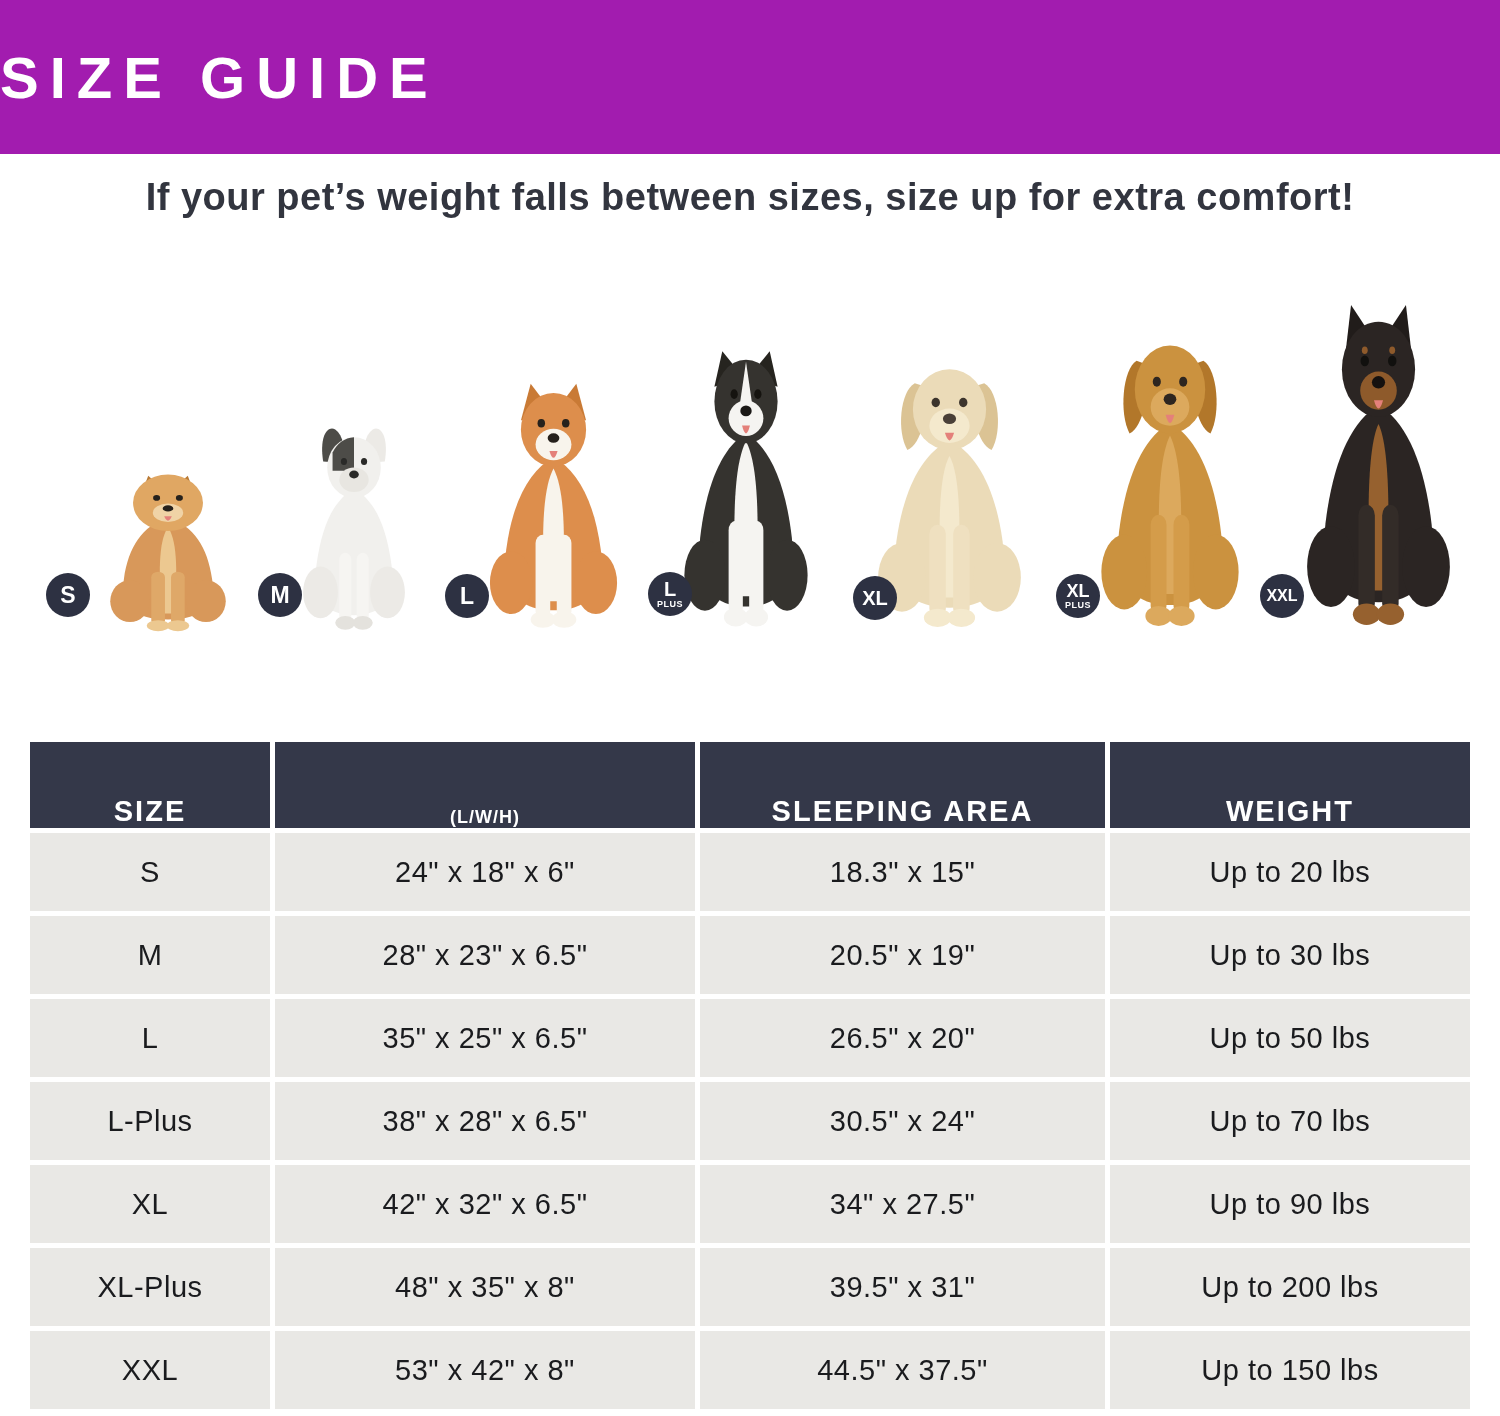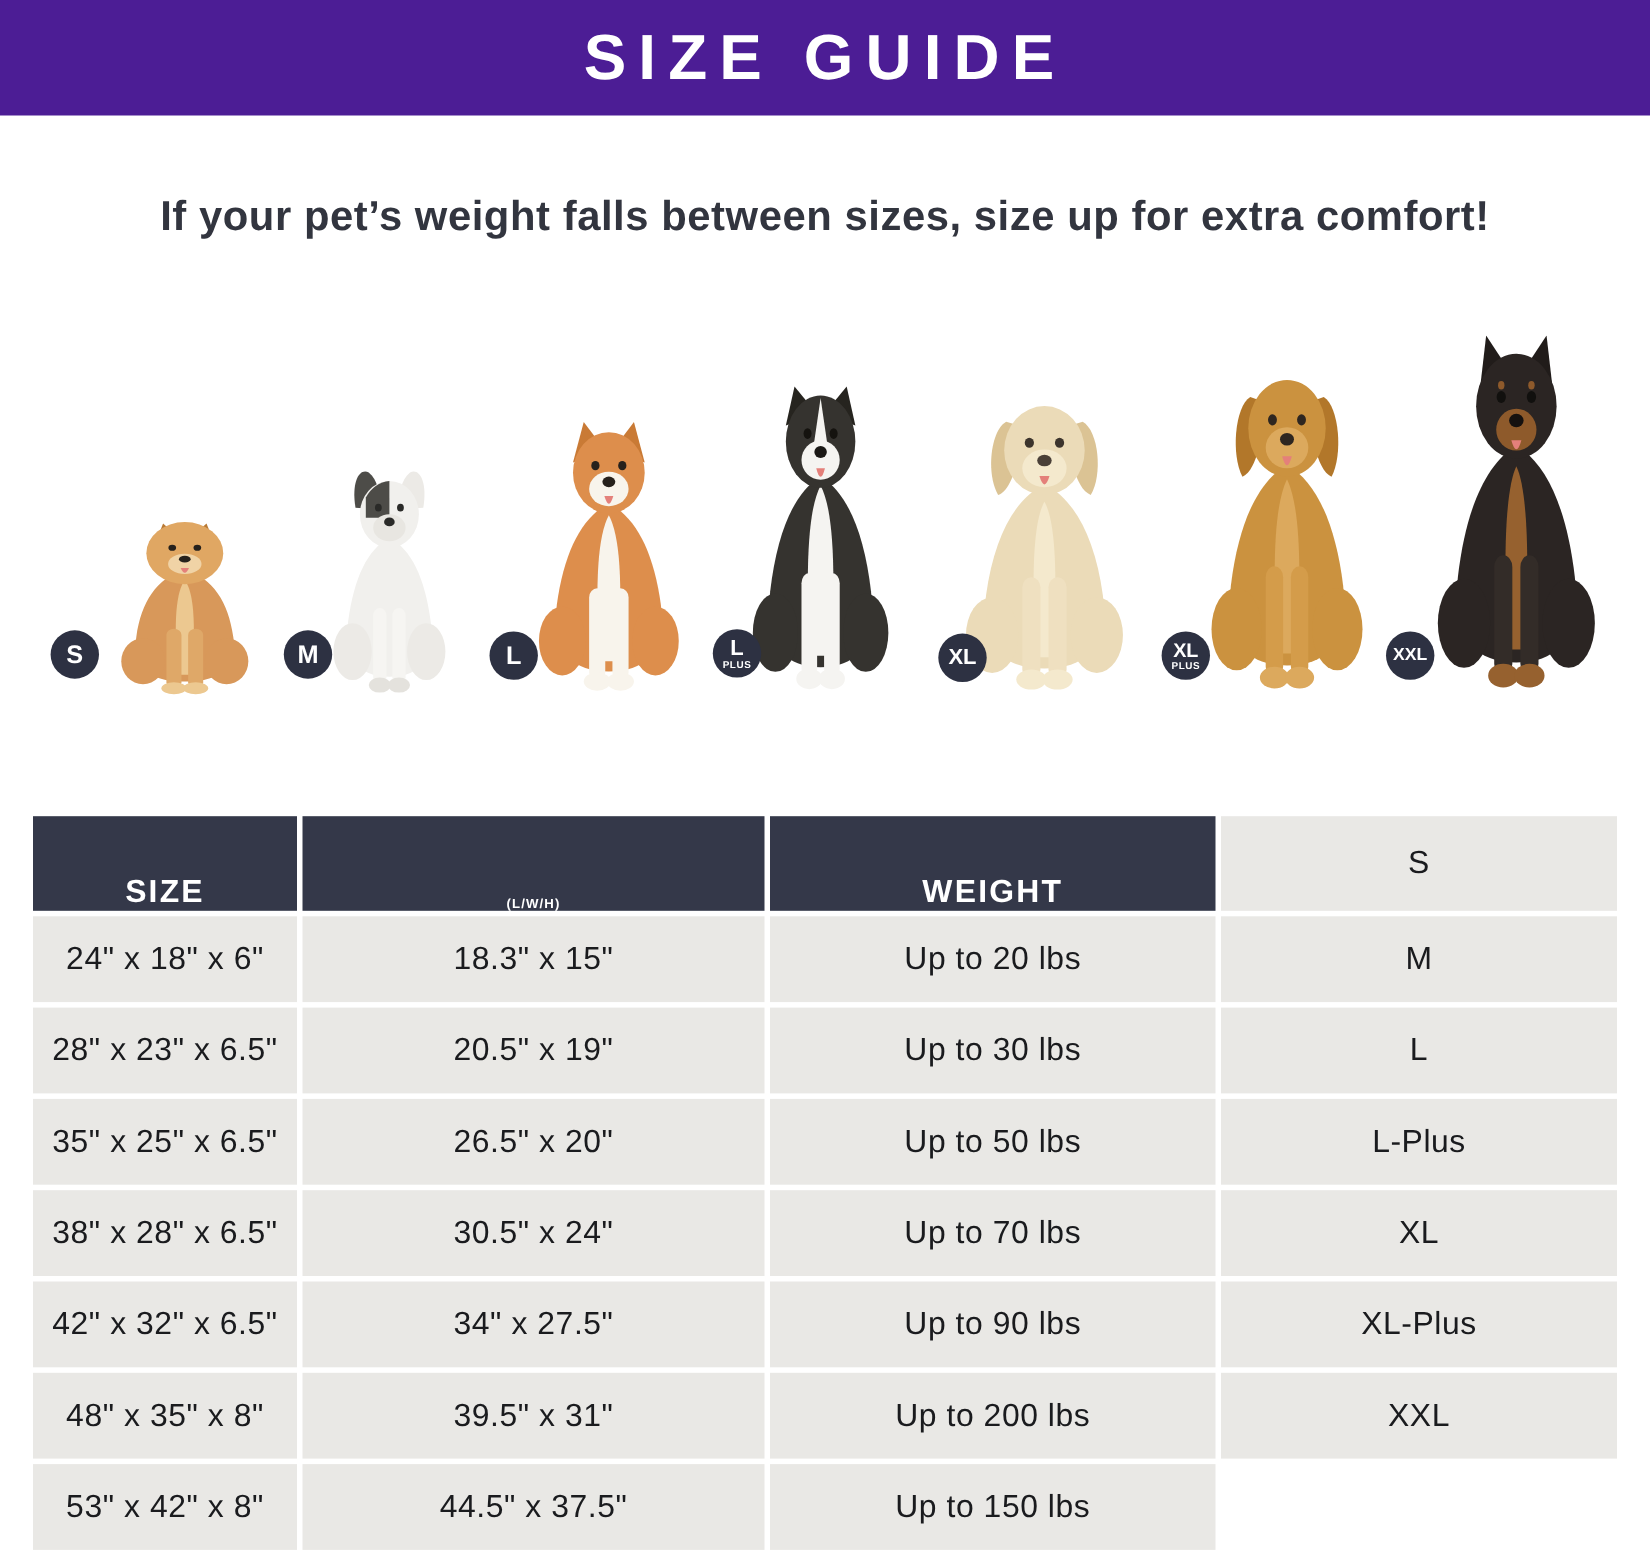--- a/index.html
+++ b/index.html
@@ -3,22 +3,22 @@
 <meta charset="utf-8">
 <style>
   * { margin:0; padding:0; box-sizing:border-box; }
   html,body { background:#ffffff; }
   .canvas {
     position:relative; width:1500px; height:1416px; background:#ffffff;
     font-family:"Liberation Sans", sans-serif; overflow:hidden;
   }
   
   .top-banner {
-    position:absolute; top:0; left:0; width:1500px; height:105px;
-    background:#4c1d95; display:flex; align-items:center; justify-content:center;
+    position:absolute; top:0; left:0; width:1500px; height:154px;
+    background:#a21caf; display:flex; align-items:center; justify-content:flex-start;
   }
   .top-banner .title {
     color:#ffffff; font-size:58px; font-weight:700; letter-spacing:11px;
   }
   .subtitle {
     position:absolute; top:176px; left:0; width:1500px; text-align:center;
     font-size:38px; font-weight:700; color:#32353f; letter-spacing:0.5px;
   }
   
   .dogs-row { position:absolute; top:300px; left:0; width:1500px; height:342px; }
@@ -35,21 +35,21 @@
   .size-table {
     position:absolute; top:742px; left:30px; width:1440px;
     display:grid; grid-template-columns:240px 420px 405px 360px;
     grid-template-rows:86px repeat(7, 78px); gap:5px; background:#ffffff;
   }
   .th {
     background:#343849; color:#ffffff; display:flex; flex-direction:column;
     align-items:center; justify-content:flex-end;
     font-size:29px; font-weight:700; letter-spacing:2px; text-align:center;
   }
-  .th .th-sub { font-size:12px; font-weight:700; letter-spacing:1px; margin-top:14px; }
+  .th .th-sub { font-size:18px; font-weight:700; letter-spacing:1px; margin-top:14px; }
   .td {
     background:#e9e8e5; color:#1a1b1e; display:flex;
     align-items:center; justify-content:center; font-size:29px; letter-spacing:0.5px;
   }
 </style>
 </head>
 <body>
 
 <div class="canvas">
 
@@ -236,20 +236,23 @@
   </div>
 
   <div class="size-table">
     <div class="th">
       <span>SIZE</span>
     </div>
     <div class="th">
       <span class="th-sub">(L/W/H)</span>
     </div>
     <div class="th">
+      <span>SLEEPING AREA</span>
+    </div>
+    <div class="th">
       <span>WEIGHT</span>
     </div>
 
     <div class="td">S</div>
     <div class="td">24" x 18" x 6"</div>
     <div class="td">18.3" x 15"</div>
     <div class="td">Up to 20 lbs</div>
 
     <div class="td">M</div>
     <div class="td">28" x 23" x 6.5"</div>

